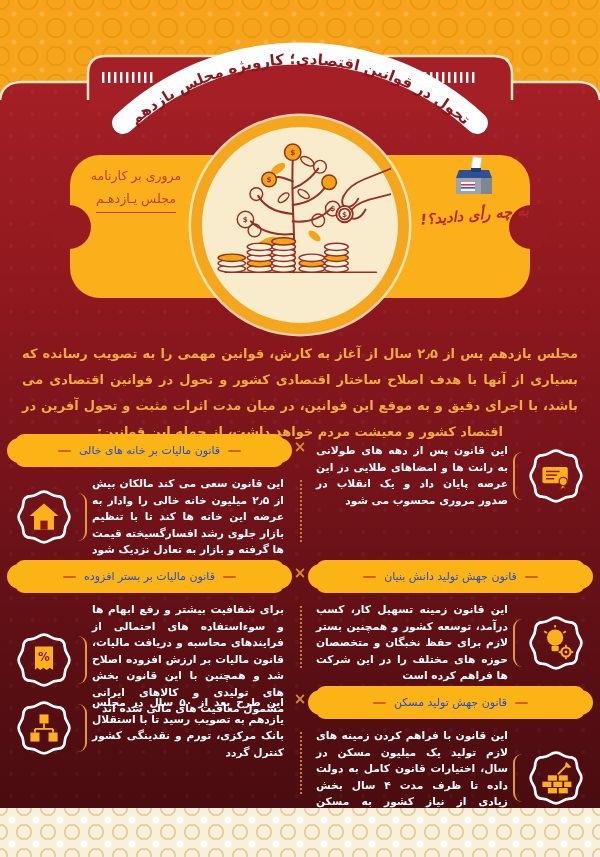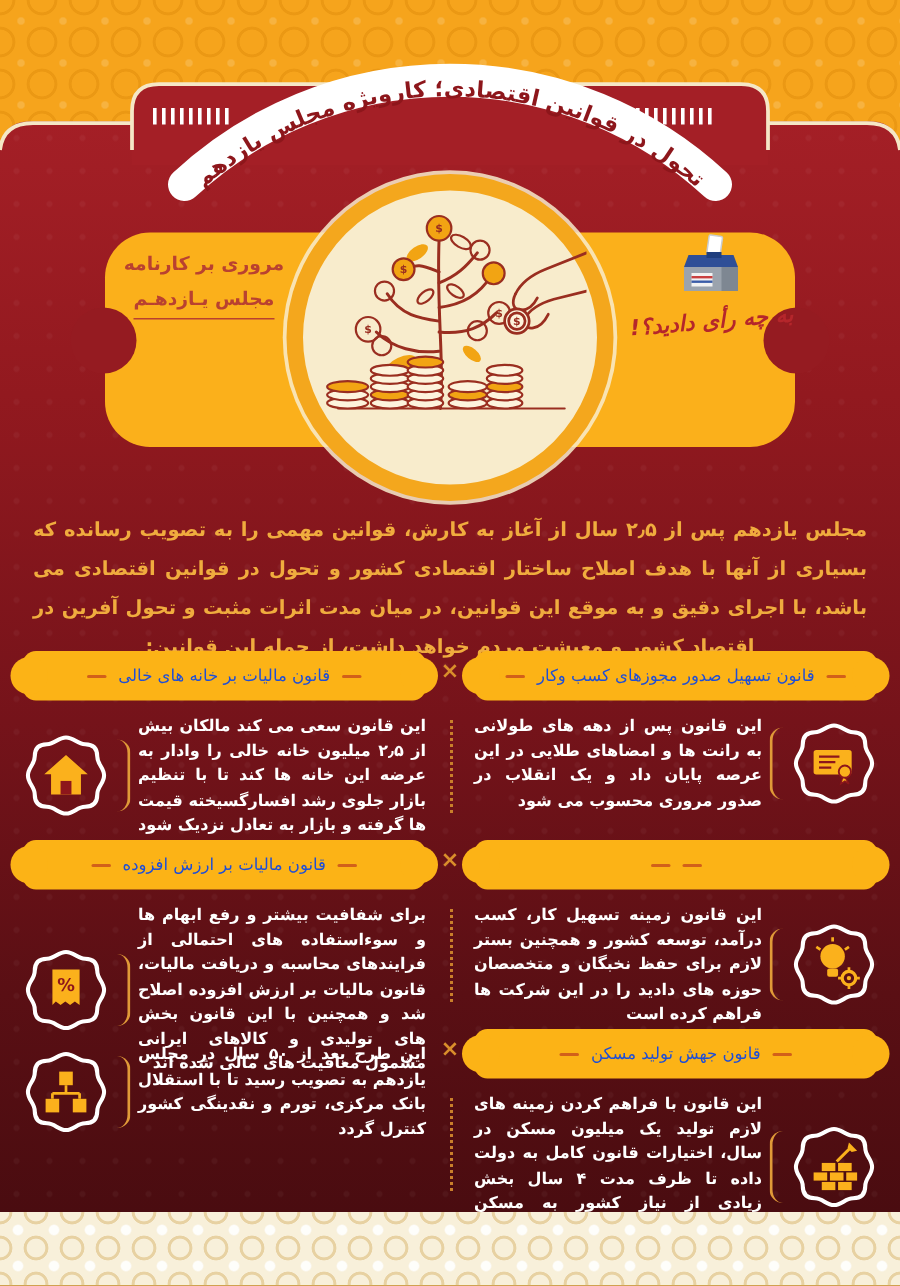--- a/index.html
+++ b/index.html
@@ -24,21 +24,21 @@
 
   
   .mid-band{position:absolute;left:70px;top:155px;width:460px;height:143px;background:#FBB01B;
     border-radius:30px;z-index:2;}
   .mid-band::before,.mid-band::after{content:"";position:absolute;top:50%;width:44px;height:44px;
     margin-top:-22px;border-radius:50%;background:#951B21;}
   .mid-band::before{left:-23px;}
   .mid-band::after{right:-23px;}
 
   .band-left{position:absolute;right:408px;left:80px;top:164px;z-index:4;text-align:center;
-    color:#B94130;font-weight:bold;font-size:12.5px;line-height:23px;}
+    color:#B94130;font-weight:normal;font-size:12.5px;line-height:23px;}
   .band-left .underline{display:inline-block;border-bottom:1.6px solid #B94130;padding-bottom:2px;text-align:center;}
   .band-left .years{direction:ltr;letter-spacing:1px;font-size:13px;}
 
   .band-right{position:absolute;left:415px;width:118px;top:156px;z-index:4;text-align:center;}
   .band-right .question{display:inline-block;color:#B5262B;font-weight:bold;font-size:14.5px;
     transform:rotate(-5deg);font-style:italic;line-height:18px;margin-top:4px;}
 
   
   .circle{position:absolute;left:191px;top:116px;width:196px;height:196px;border-radius:50%;
     background:#F8ECCC;border:11px solid #F4A71D;box-shadow:0 0 0 2.5px rgba(248,236,204,.85);
@@ -243,25 +243,20 @@
         <text x="149" y="91" font-size="8" font-weight="bold" fill="#9A2E20" stroke="none" text-anchor="middle">$</text>
       </g>
     </svg>
   </div>
 
   <p class="intro">مجلس یازدهم پس از ۲٫۵ سال از آغاز به کارش، قوانین مهمی را به تصویب رسانده که بسیاری از آنها با هدف اصلاح ساختار اقتصادی کشور و تحول در قوانین اقتصادی می باشد، با اجرای دقیق و به موقع این قوانین، در میان مدت اثرات مثبت و تحول آفرین در اقتصاد کشور و معیشت مردم خواهد داشت، از جمله این قوانین:</p>
 
   <div class="cards">
 
     <div class="card">
-      <div class="pill">
-        <span class="dash"></span>
-          <span class="ttl">قانون تسهیل صدور مجوزهای کسب وکار</span>
-          <span class="dash"></span>
-      </div>
       <div class="card-body">
         <div class="icon-wrap">
           <svg viewBox="0 0 64 64" width="58" height="58">
             <path d="M32,4 C38,4 40,9 46,9 C52,9 55,12 55,18 C55,24 60,26 60,32 C60,38 55,40 55,46 C55,52 52,55 46,55 C40,55 38,60 32,60 C26,60 24,55 18,55 C12,55 9,52 9,46 C9,40 4,38 4,32 C4,26 9,24 9,18 C9,12 12,9 18,9 C24,9 26,4 32,4 Z" fill="none" stroke="#FFFFFF" stroke-width="3"></path>
             <rect x="17" y="22" width="28" height="18" rx="2" fill="#FBB11C"></rect>
             <line x1="21" y1="27" x2="36" y2="27" stroke="#8D161B" stroke-width="1.6"></line>
             <line x1="21" y1="31" x2="33" y2="31" stroke="#8D161B" stroke-width="1.6"></line>
             <line x1="21" y1="35" x2="30" y2="35" stroke="#8D161B" stroke-width="1.6"></line>
             <path d="M39,40 L37,47 L40,45 L43,47 Z" fill="#FBB11C" stroke="#8D161B" stroke-width="1"></path>
             <circle cx="40" cy="38" r="4.5" fill="#FBB11C" stroke="#8D161B" stroke-width="1.4"></circle>
@@ -287,48 +282,49 @@
           </svg>
         </div>
         <div class="bracket"></div>
         <p class="body-text">این قانون سعی می کند مالکان بیش از ۲٫۵ میلیون خانه خالی را وادار به عرضه این خانه ها کند تا با تنظیم بازار جلوی رشد افسارگسیخته قیمت ها گرفته و بازار به تعادل نزدیک شود</p>
       </div>
     </div>
 
     <div class="card">
       <div class="pill">
         <span class="dash"></span>
+          <span class="ttl">قانون جهش تولید دانش بنیان</span>
           <span class="dash"></span>
       </div>
       <div class="card-body">
         <div class="icon-wrap">
           <svg viewBox="0 0 64 64" width="58" height="58">
             <path d="M32,4 C38,4 40,9 46,9 C52,9 55,12 55,18 C55,24 60,26 60,32 C60,38 55,40 55,46 C55,52 52,55 46,55 C40,55 38,60 32,60 C26,60 24,55 18,55 C12,55 9,52 9,46 C9,40 4,38 4,32 C4,26 9,24 9,18 C9,12 12,9 18,9 C24,9 26,4 32,4 Z" fill="none" stroke="#FFFFFF" stroke-width="3"></path>
             <circle cx="31" cy="26" r="9" fill="#FBB11C"></circle>
             <rect x="27" y="35" width="8" height="6" rx="1.5" fill="#FBB11C"></rect>
             <line x1="31" y1="12" x2="31" y2="15" stroke="#FBB11C" stroke-width="2"></line>
             <line x1="19" y1="19" x2="22" y2="21" stroke="#FBB11C" stroke-width="2"></line>
             <line x1="43" y1="19" x2="40" y2="21" stroke="#FBB11C" stroke-width="2"></line>
             <circle cx="43" cy="42" r="5" fill="none" stroke="#FBB11C" stroke-width="2.4"></circle>
             <circle cx="43" cy="42" r="1.6" fill="#FBB11C"></circle>
             <line x1="43" y1="34" x2="43" y2="37" stroke="#FBB11C" stroke-width="2"></line>
             <line x1="43" y1="47" x2="43" y2="50" stroke="#FBB11C" stroke-width="2"></line>
             <line x1="35" y1="42" x2="38" y2="42" stroke="#FBB11C" stroke-width="2"></line>
             <line x1="48" y1="42" x2="51" y2="42" stroke="#FBB11C" stroke-width="2"></line>
           </svg>
         </div>
         <div class="bracket"></div>
-        <p class="body-text">این قانون زمینه تسهیل کار، کسب درآمد، توسعه کشور و همچنین بستر لازم برای حفظ نخبگان و متخصصان حوزه های دادید را در این شرکت ها فراهم کرده است</p>
+        <p class="body-text">این قانون زمینه تسهیل کار، کسب درآمد، توسعه کشور و همچنین بستر لازم برای حفظ نخبگان و متخصصان حوزه های مختلف را در این شرکت ها فراهم کرده است</p>
       </div>
     </div>
 
     <div class="card">
       <div class="pill">
         <span class="dash"></span>
-          <span class="ttl">قانون مالیات بر ارزش افزوده</span>
+          <span class="ttl">قانون مالیات بر بستر افزوده</span>
           <span class="dash"></span>
       </div>
       <div class="card-body">
         <div class="icon-wrap">
           <svg viewBox="0 0 64 64" width="58" height="58">
             <path d="M32,4 C38,4 40,9 46,9 C52,9 55,12 55,18 C55,24 60,26 60,32 C60,38 55,40 55,46 C55,52 52,55 46,55 C40,55 38,60 32,60 C26,60 24,55 18,55 C12,55 9,52 9,46 C9,40 4,38 4,32 C4,26 9,24 9,18 C9,12 12,9 18,9 C24,9 26,4 32,4 Z" fill="none" stroke="#FFFFFF" stroke-width="3"></path>
             <path d="M22,17 H42 V43 L38.5,40.5 L35,43 L31.5,40.5 L28,43 L24.5,40.5 L22,43 Z" fill="#FBB11C"></path>
             <text x="32" y="33" font-size="13" font-weight="bold" fill="#8D161B" text-anchor="middle">%</text>
           </svg>
         </div>

